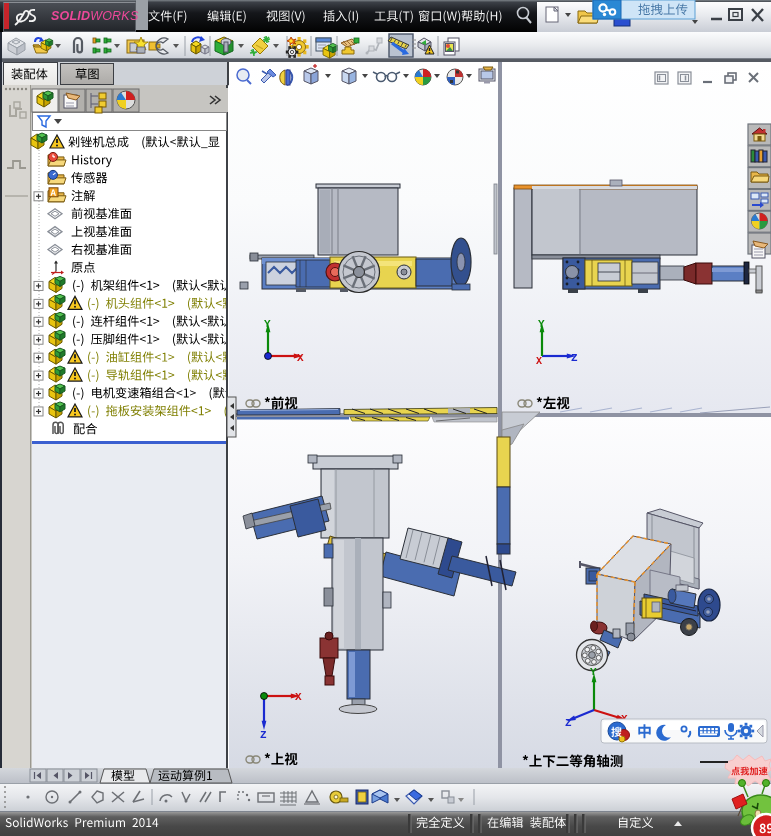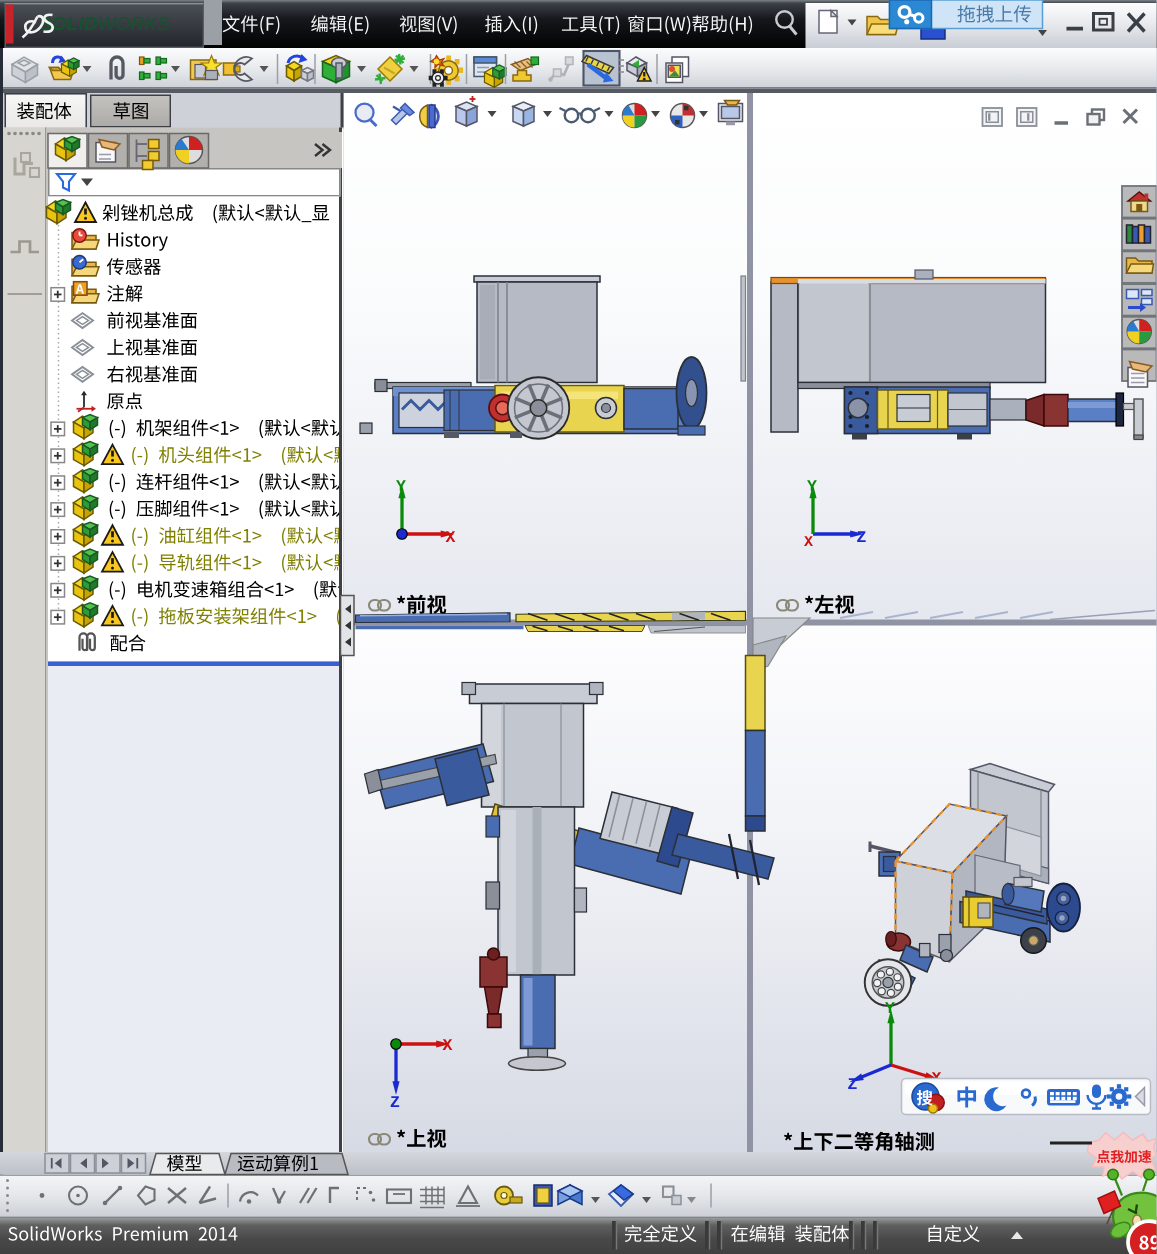--- a/index.html
+++ b/index.html
@@ -45,21 +45,21 @@
 <div class="abs" id="fmroll"></div>
 <div class="abs" id="fmbelow"></div>
 <div class="abs" id="vp"></div>
 <div class="abs" id="paneTL"></div>
 <div class="abs" id="paneTR"></div>
 <div class="abs" id="paneBL"></div>
 <div class="abs" id="paneBR"></div>
 <div class="abs" id="tabbar"></div>
 <div class="abs" id="sketchbar"></div>
 <div class="abs" id="statusbar"></div>
-<div class="abs" style="left:26px;top:9px;width:120px;height:16px;color:#14532d;font-weight:700;font-style:italic;font-size:12.5px;letter-spacing:0.2px">SOLID<span style="font-weight:400">WORKS</span></div>
+<div class="abs" style="left:51px;top:9px;width:120px;height:16px;color:#ec4899;font-weight:700;font-style:italic;font-size:12.5px;letter-spacing:0.2px">SOLID<span style="font-weight:400">WORKS</span></div>
 <svg width="771" height="836" viewBox="0 0 771 836" style="position:absolute;left:0;top:0">
     <rect x="4" y="3" width="5" height="26" fill="#c6242a"></rect>
     <path d="M25 11 C29 10 30 14 27 18 C24 22 18 23 17 19 C16 15 20 13 24 15 M25 11 C22 17 19 22 15 25" fill="none" stroke="#f2f2f2" stroke-width="1.8"></path>
     <path d="M35 10 C29 9 28 13 32 15 C37 17 36 22 29 21" fill="none" stroke="#f2f2f2" stroke-width="1.8"></path>
     <circle cx="523" cy="13" r="5.5" fill="none" stroke="#c8ccd2" stroke-width="1.6"></circle>
     <line x1="526" y1="17" x2="531" y2="23" stroke="#c8ccd2" stroke-width="2"></line>
     <rect x="546" y="7" width="12" height="15" fill="#fff" stroke="#667" stroke-width="1"></rect>
     <polygon points="554,7 558,11 554,11" fill="#dde2ea" stroke="#667" stroke-width="1"></polygon>
     <polygon points="565,13 571,13 568,17" fill="#444"></polygon>
     <path d="M578 11 L585 11 L587 13 L597 13 L597 23 L578 23 Z" fill="#f0c64a" stroke="#8a6a10" stroke-width="1"></path>

